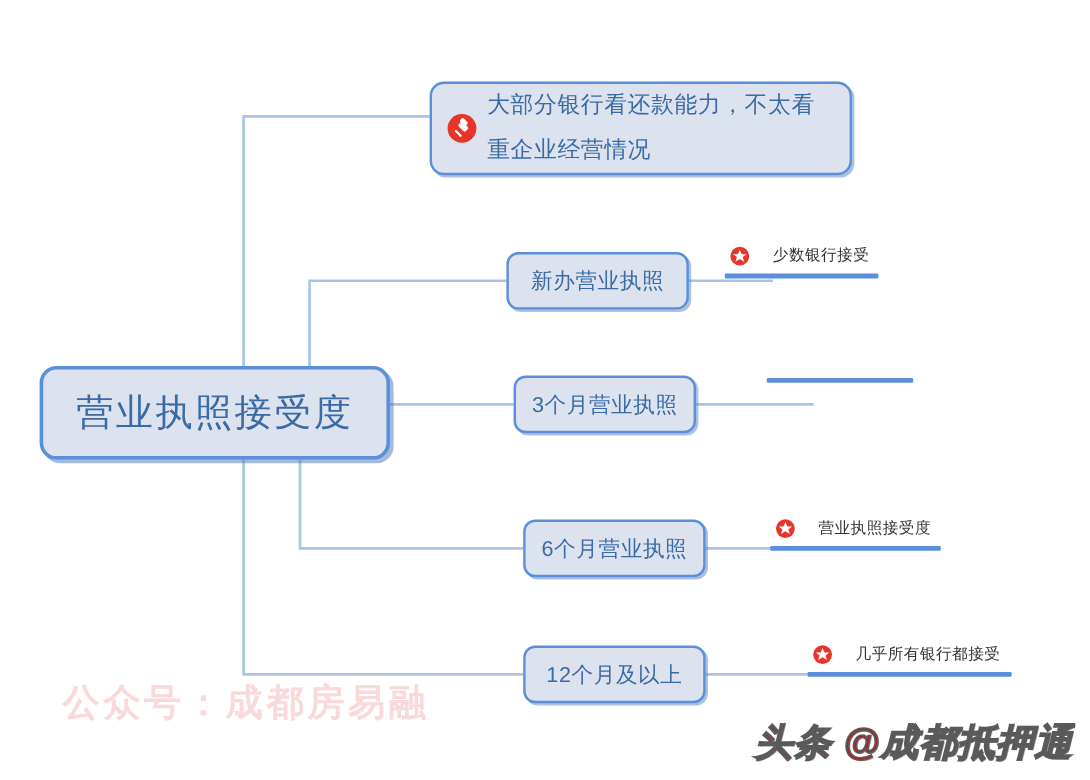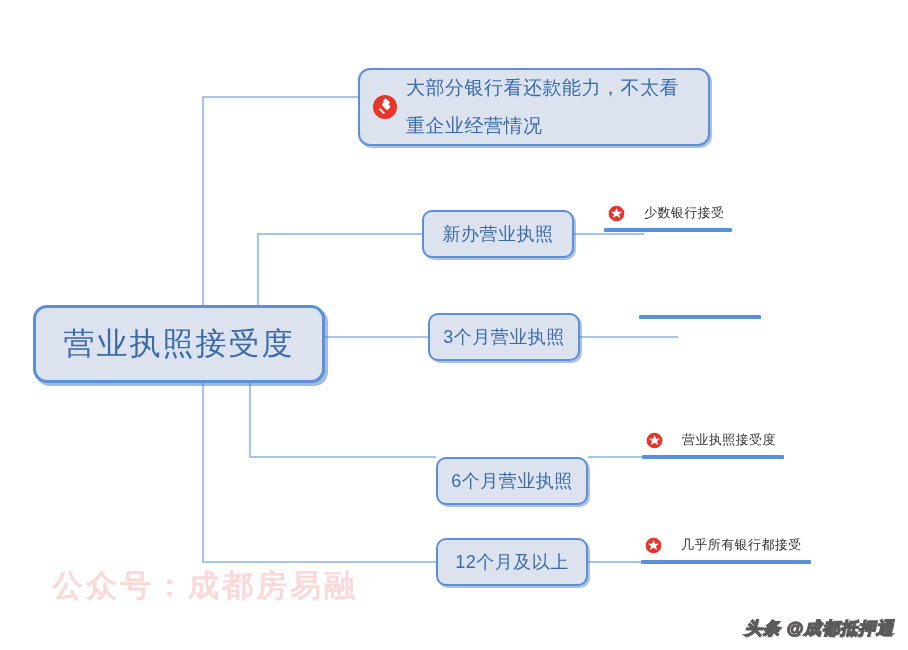--- a/index.html
+++ b/index.html
@@ -58,21 +58,21 @@
     height: 48px;
     justify-content: center;
   }
   .node-branch .node-text {
     font-size: 18px;
     letter-spacing: 0.5px;
     white-space: nowrap;
   }
   .node-br0 { left: 422px; top: 210px; }
   .node-br1 { left: 428px; top: 313px; justify-content: center; }
-  .node-br2 { left: 436px; top: 433px; margin-top: 24px; }
+  .node-br2 { left: 436px; top: 433px; }
   .node-br3 { left: 436px; top: 538px; align-items: center; }
 
   .node-note {
     left: 358px;
     top: 68px;
     width: 352px;
     height: 78px;
     padding: 0 14px 0 46px;
     border-radius: 12px;
   }
@@ -116,40 +116,40 @@
     height: 4px;
     background: #5b8fd9;
     border-radius: 1px;
   }
   .leaf0 { left: 604px; top: 203px; }
   .leaf0 .leaf-underline { width: 128px; }
   .leaf1 { left: 639px; top: 310px; }
   .leaf1 .leaf-underline { width: 122px; }
   .leaf2 { left: 642px; top: 430px; }
   .leaf2 .leaf-underline { width: 142px; }
-  .leaf3 { left: 641px; top: 535px; }
+  .leaf3 { left: 673px; top: 535px; }
   .leaf3 .leaf-underline { width: 170px; }
 
   
   .watermark-main {
     position: absolute;
     left: 52px;
     top: 565px;
     font-size: 31px;
     font-weight: bold;
     color: #f9d9d9;
     letter-spacing: 3px;
     white-space: nowrap;
     z-index: 2;
   }
   .watermark-corner {
     position: absolute;
     right: 14px;
     bottom: 10px;
-    font-size: 17px;
+    font-size: 31px;
     font-weight: bold;
     font-style: italic;
     color: #b91c1c;
     letter-spacing: 1px;
     white-space: nowrap;
     -webkit-text-stroke: 1.3px #5a5a5a;
     text-shadow: 1px 1px 0 rgba(120,120,120,0.55);
     z-index: 4;
   }
 </style>

